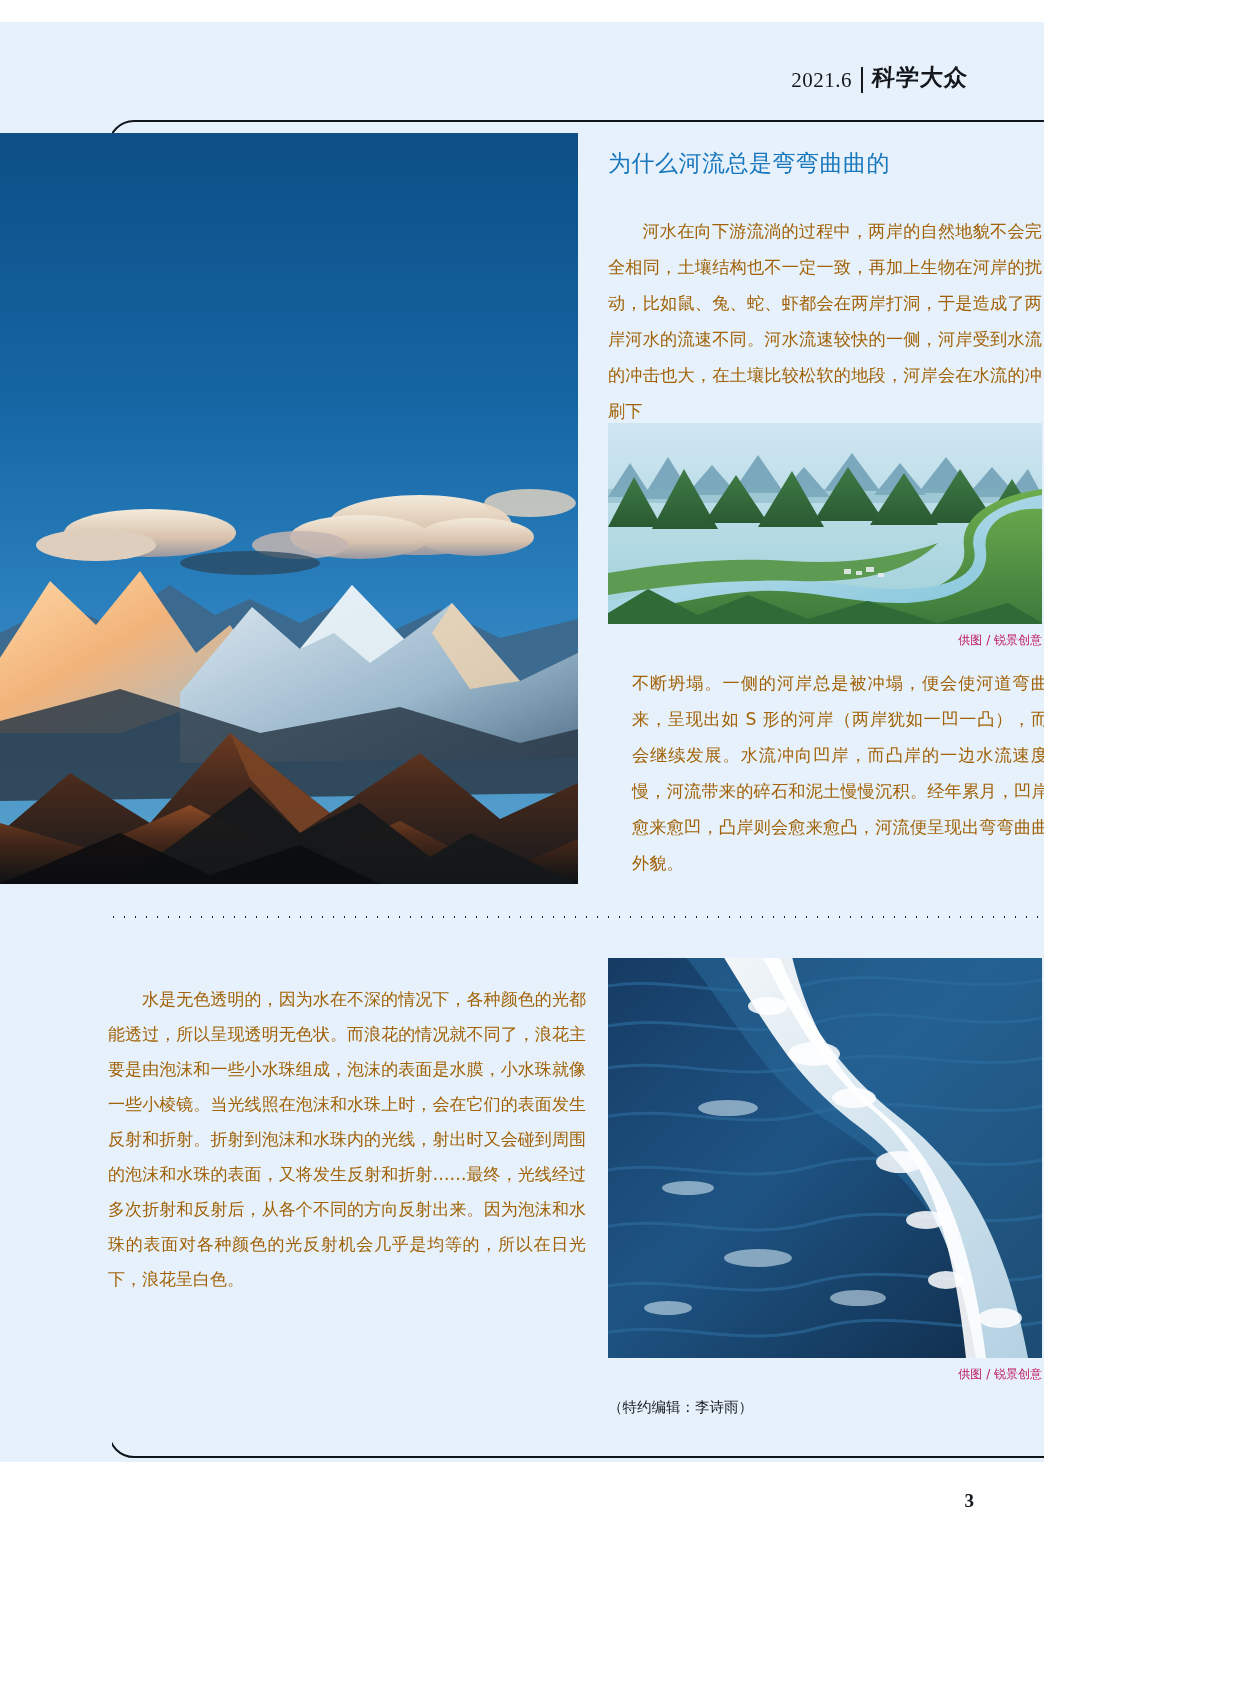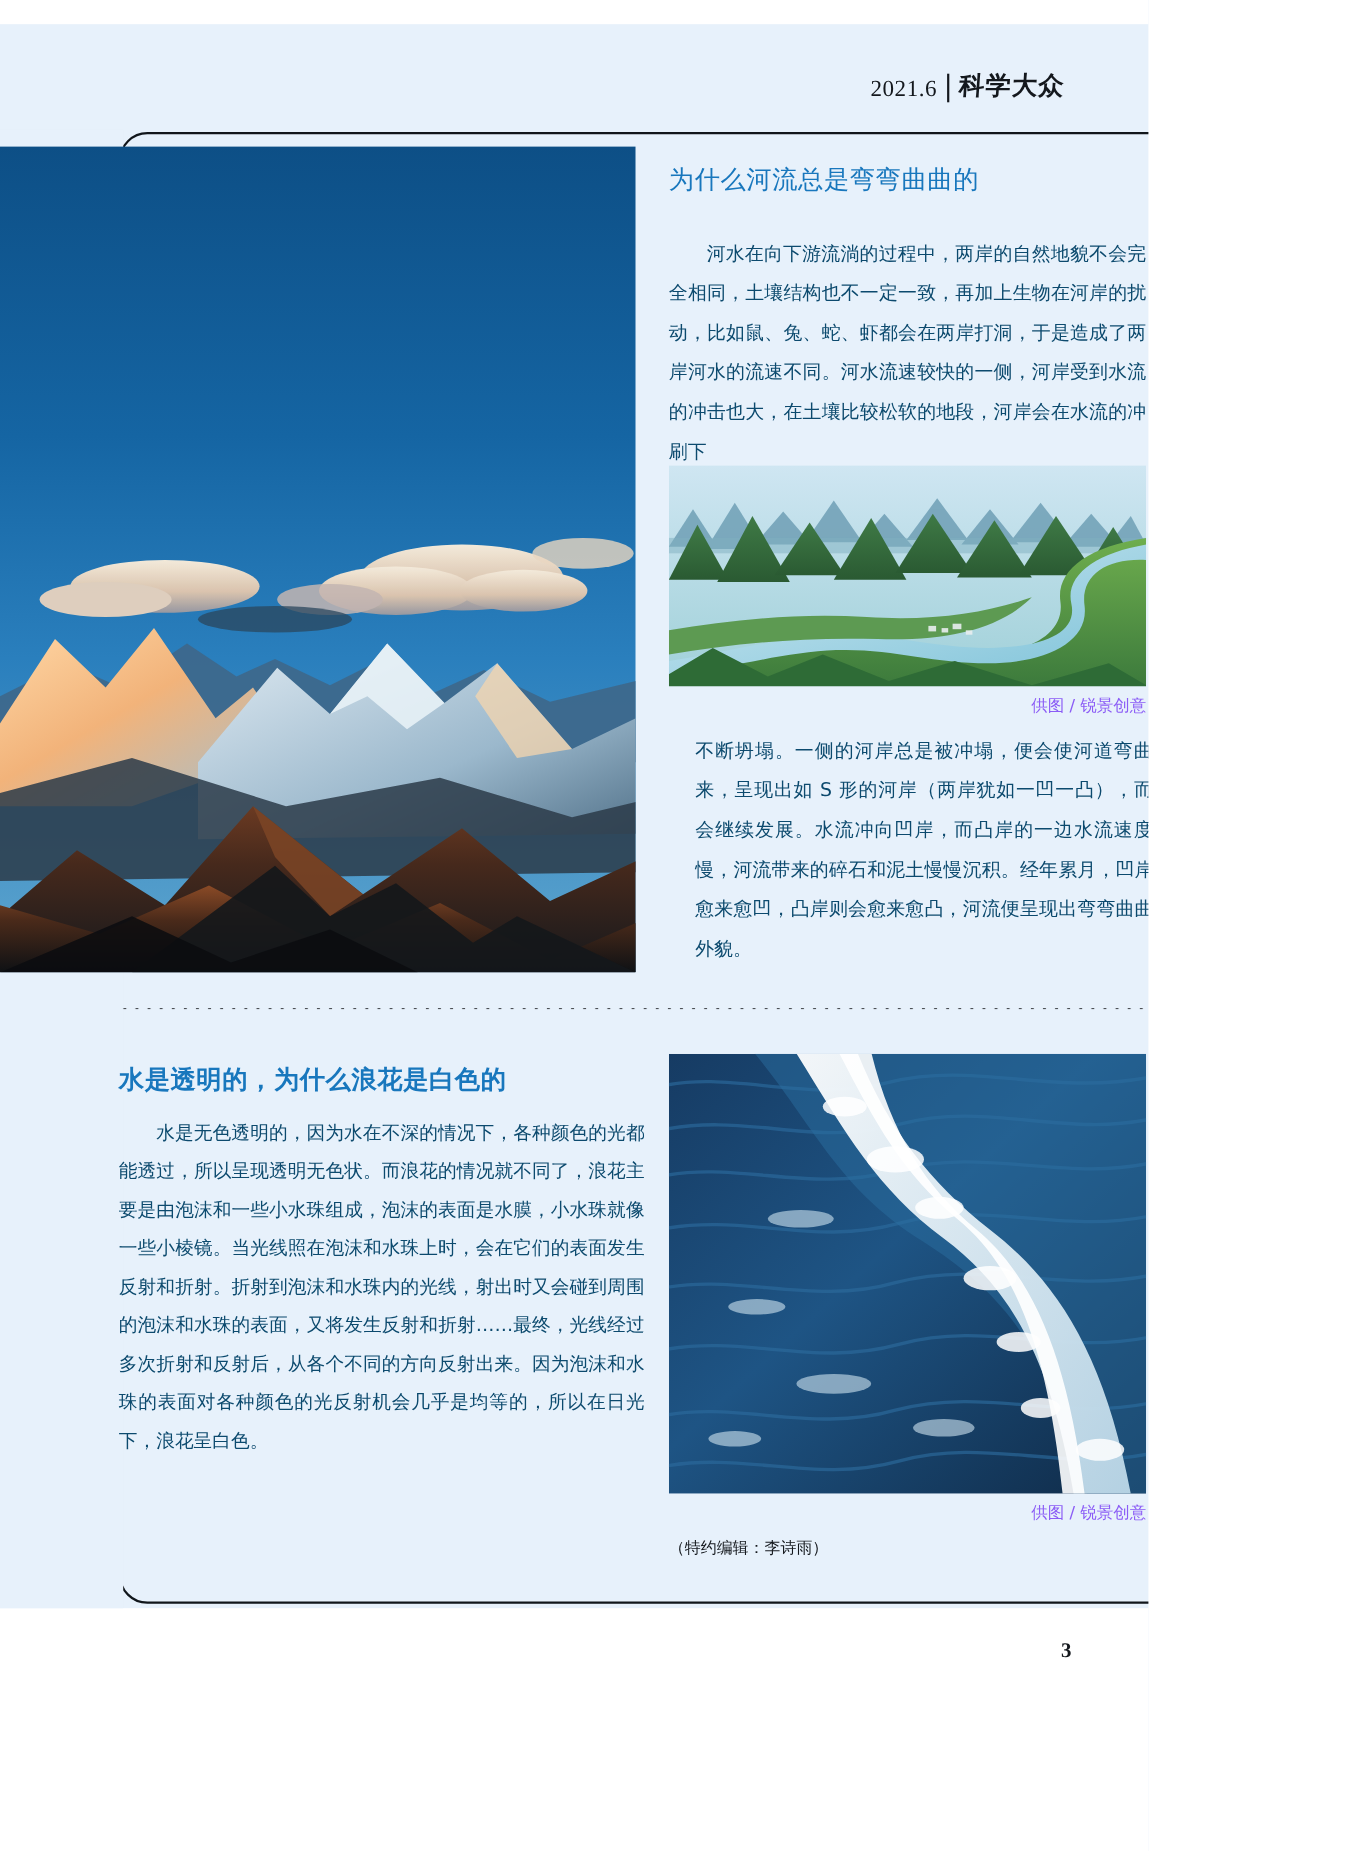--- a/index.html
+++ b/index.html
@@ -95,38 +95,38 @@
     font-family: "DejaVu Sans", sans-serif;
     font-weight: normal;
     font-size: 23px;
     color: #1877bd;
     letter-spacing: 0.5px;
   }
   .body-text {
     font-family: "DejaVu Sans", sans-serif;
     font-size: 17.2px;
     line-height: 36px;
-    color: #0c4a6e;
+    color: #a16207;
     text-align: justify;
     text-justify: inter-ideograph;
   }
   .art1-p1 { margin-top: 34px; text-indent: 2em; }
 
   .river-photo {
     position: absolute;
     left: 608px;
     top: 423px;
     width: 434px;
     height: 201px;
     overflow: hidden;
   }
   .credit {
     font-family: "DejaVu Sans", sans-serif;
-    font-size: 15px;
-    color: #8b5cf6;
+    font-size: 12px;
+    color: #be185d;
     text-align: right;
   }
   .credit1 {
     position: absolute;
     left: 608px;
     top: 632px;
     width: 434px;
   }
   .art1-p2 {
     position: absolute;
@@ -355,21 +355,20 @@
       </g>
     </svg>
   </div>
   <div class="credit credit1">供图 / 锐景创意</div>
 
   <div class="body-text art1-p2">不断坍塌。一侧的河岸总是被冲塌，便会使河道弯曲起来，呈现出如 S 形的河岸（两岸犹如一凹一凸），而且会继续发展。水流冲向凹岸，而凸岸的一边水流速度较慢，河流带来的碎石和泥土慢慢沉积。经年累月，凹岸会愈来愈凹，凸岸则会愈来愈凸，河流便呈现出弯弯曲曲的外貌。</div>
 
   <div class="divider"></div>
 
   <div class="art2">
-    <div class="art2-title">水是透明的，为什么浪花是白色的</div>
     <div class="body-text art2-p1">水是无色透明的，因为水在不深的情况下，各种颜色的光都能透过，所以呈现透明无色状。而浪花的情况就不同了，浪花主要是由泡沫和一些小水珠组成，泡沫的表面是水膜，小水珠就像一些小棱镜。当光线照在泡沫和水珠上时，会在它们的表面发生反射和折射。折射到泡沫和水珠内的光线，射出时又会碰到周围的泡沫和水珠的表面，又将发生反射和折射……最终，光线经过多次折射和反射后，从各个不同的方向反射出来。因为泡沫和水珠的表面对各种颜色的光反射机会几乎是均等的，所以在日光下，浪花呈白色。</div>
   </div>
 
   <div class="wave-photo">
     <svg width="434" height="400" viewBox="0 0 434 400" preserveAspectRatio="none">
       <defs>
         <linearGradient id="deep" x1="0" y1="0" x2="1" y2="1">
           <stop offset="0%" stop-color="#163b63"></stop>
           <stop offset="45%" stop-color="#1e5484"></stop>
           <stop offset="100%" stop-color="#0f2a47"></stop>

